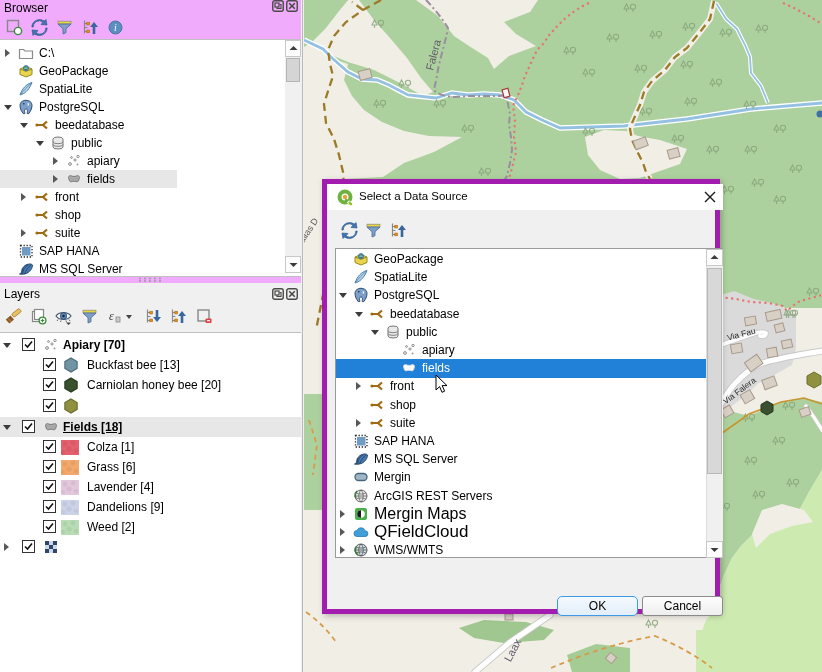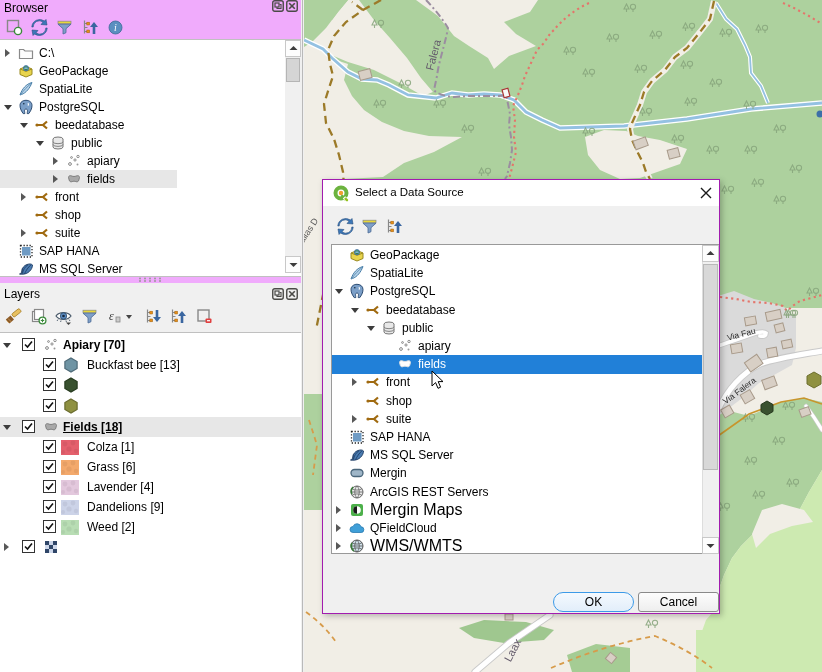--- a/index.html
+++ b/index.html
@@ -396,20 +396,21 @@
       </svg>
       <div class="abs" style="left:87px;top:69px;height:18px;line-height:18px;font-size:12px;color:#000;white-space:nowrap">Buckfast bee [13]</div>
       <div class="cb" style="left:43px;top:91px">
         <svg width="11" height="11">
           <path d="M2,5.5 L4.5,8 L9,2.5" stroke="#111" stroke-width="1.6" fill="none"></path>
         </svg>
       </div>
       <svg class="abs" style="left:63px;top:90px" width="16" height="16">
         <polygon points="8,1 14.1,4.5 14.1,11.5 8,15 1.9,11.5 1.9,4.5" fill="#39512f" stroke="#263a1e" stroke-width="1.2"></polygon>
       </svg>
+      <div class="abs" style="left:87px;top:89px;height:18px;line-height:18px;font-size:12px;color:#000;white-space:nowrap">Carniolan honey bee [20]</div>
       <div class="cb" style="left:43px;top:112px">
         <svg width="11" height="11">
           <path d="M2,5.5 L4.5,8 L9,2.5" stroke="#111" stroke-width="1.6" fill="none"></path>
         </svg>
       </div>
       <svg class="abs" style="left:63px;top:111px" width="16" height="16">
         <polygon points="8,1 14.1,4.5 14.1,11.5 8,15 1.9,11.5 1.9,4.5" fill="#8f9141" stroke="#6a6c2e" stroke-width="1.2"></polygon>
       </svg>
       <div class="abs" style="left:0;top:130px;width:302px;height:20px;background:#e7e7e7"></div>
       <div class="arr-d" style="left:3px;top:138px"></div>
@@ -499,21 +500,21 @@
           <rect x="10" y="2" width="4" height="4" fill="#2f4668"></rect>
           <rect x="6" y="6" width="4" height="4" fill="#2f4668"></rect>
           <rect x="2" y="10" width="4" height="4" fill="#2f4668"></rect>
           <rect x="10" y="10" width="4" height="4" fill="#2f4668"></rect>
         </svg></div>
 </div>
 
 <div class="abs" style="left:301px;top:0;width:3px;height:672px;background:#f0f0f0"></div>
 <div class="abs" style="left:302px;top:0;width:1px;height:672px;background:#b9b9b9"></div>
 
-<div class="abs" id="dialog" style="left:322px;top:179px;width:398px;height:435px;background:#f0f0f0;border:1px solid #a21caf;box-shadow:2px 2px 6px rgba(0,0,0,0.25)">
+<div class="abs" id="dialog" style="left:322px;top:179px;width:398px;height:435px;background:#f0f0f0;border:5px solid #a21caf;box-shadow:2px 2px 6px rgba(0,0,0,0.25)">
   <div class="abs" style="left:0;top:0;width:396px;height:26px;background:#fff"></div>
   <svg class="abs" style="left:9px;top:4px" width="18" height="18" viewBox="0 0 18 18">
         <path d="M9,1.5 A7.5,7.5 0 1 0 9,16.5 A7.5,7.5 0 1 0 9,1.5 M9,5.5 A3.5,3.5 0 1 1 9,12.5 A3.5,3.5 0 1 1 9,5.5" fill="#6cb33f" fill-rule="evenodd"></path>
         <circle cx="9" cy="9" r="2.2" fill="#f0a02f"></circle>
         <rect x="10.2" y="10.2" width="6.5" height="3" rx="1.5" transform="rotate(45 10.2 10.2)" fill="#6cb33f"></rect>
         <rect x="13.2" y="12.2" width="4" height="3.4" transform="rotate(45 13.2 12.2)" fill="#fff"></rect>
         <rect x="13.6" y="13.1" width="4.4" height="2.4" rx="1.2" transform="rotate(45 13.6 13.1)" fill="#95c11f"></rect>
       </svg>
 <div class="abs" style="left:32px;top:6px;font-size:11.5px;color:#000">Select a Data Source</div>
   <svg class="abs" style="left:376px;top:6px" width="14" height="14">
@@ -625,37 +626,37 @@
       <div class="abs" style="left:26px;top:322px;width:16px;height:16px"><svg width="16" height="16" viewBox="0 0 16 16" xmlns="http://www.w3.org/2000/svg">
           <rect x="2" y="2" width="12" height="12" rx="2" fill="#4cb04a"></rect>
           <circle cx="8" cy="8" r="3.8" fill="#fff"></circle>
           <path d="M8,4.2 A3.8,3.8 0 0 0 8,11.8 Z" fill="#1a1a1a"></path>
         </svg></div>
       <div class="abs" style="left:47px;top:321px;height:18px;line-height:18px;font-size:16px;color:#000;white-space:nowrap">Mergin Maps</div>
       <div class="arr-r" style="left:13px;top:344px"></div>
       <div class="abs" style="left:26px;top:340px;width:16px;height:16px"><svg width="16" height="16" viewBox="0 0 16 16" xmlns="http://www.w3.org/2000/svg">
           <path d="M4,12.5 A3,3 0 0 1 4,6.5 A4.2,4.2 0 0 1 12,6.8 A2.8,2.8 0 0 1 12,12.5 Z" fill="#3f9fd8" stroke="#2a7ab0" stroke-width="0.8"></path>
         </svg></div>
-      <div class="abs" style="left:47px;top:339px;height:18px;line-height:18px;font-size:12px;color:#000;white-space:nowrap">QFieldCloud</div>
+      <div class="abs" style="left:47px;top:339px;height:18px;line-height:18px;font-size:17px;color:#000;white-space:nowrap">QFieldCloud</div>
       <div class="arr-r" style="left:13px;top:362px"></div>
       <div class="abs" style="left:26px;top:358px;width:16px;height:16px"><svg width="16" height="16" viewBox="0 0 16 16" xmlns="http://www.w3.org/2000/svg">
           <circle cx="8" cy="8" r="6" fill="#cfe0ea" stroke="#555" stroke-width="1"></circle>
           <path d="M2,8 H14 M8,2 C5,5 5,11 8,14 C11,11 11,5 8,2 M3,4.8 C6,6.5 10,6.5 13,4.8 M3,11.2 C6,9.5 10,9.5 13,11.2" stroke="#555" stroke-width="0.8" fill="none"></path>
           <path d="M3,5 A6,6 0 0 0 5,13" stroke="#3a7a3a" stroke-width="1.8" fill="none"></path>
         </svg></div>
-      <div class="abs" style="left:47px;top:357px;height:18px;line-height:18px;font-size:16px;color:#000;white-space:nowrap">WMS/WMTS</div>
+      <div class="abs" style="left:47px;top:357px;height:18px;line-height:18px;font-size:12px;color:#000;white-space:nowrap">WMS/WMTS</div>
   <div class="abs" style="left:379px;top:65px;width:17px;height:309px;background:#f0f0f0;border-left:1px solid #ddd"></div>
       <div class="abs" style="left:379px;top:65px;width:17px;height:17px;background:#fdfdfd;border:1px solid #c8c8c8"><svg width="15" height="15">
           <path d="M3.5,9 L7.5,5 L11.5,9 Z" fill="#3c3c3c"></path>
         </svg></div>
       <div class="abs" style="left:380px;top:84px;width:15px;height:206px;background:#d8d8d8;border:1px solid #b8b8b8"></div>
       <div class="abs" style="left:379px;top:357px;width:17px;height:17px;background:#fdfdfd;border:1px solid #c8c8c8"><svg width="15" height="15">
           <path d="M3.5,6 L7.5,10 L11.5,6 Z" fill="#3c3c3c"></path>
         </svg></div>
-  <div class="abs" style="left:230px;top:412px;width:81px;height:20px;background:linear-gradient(#f4f9fe,#e2eefa);border:1px solid #3c9ae8;border-radius:10px;font-size:12px;text-align:center;line-height:18px">OK</div>
+  <div class="abs" style="left:230px;top:412px;width:81px;height:20px;background:linear-gradient(#f4f9fe,#e2eefa);border:1px solid #3c9ae8;border-radius:5px;font-size:12px;text-align:center;line-height:18px">OK</div>
   <div class="abs" style="left:315px;top:412px;width:81px;height:20px;background:linear-gradient(#fdfdfd,#eeeeee);border:1px solid #8a8a8a;border-radius:3px;font-size:12px;text-align:center;line-height:18px">Cancel</div>
 
   <svg class="abs" style="left:108px;top:190px" width="14" height="20">
         <path d="M1,1 L1,16 L4.6,12.6 L7,18.3 L9.6,17.2 L7.2,11.6 L12,11.6 Z" fill="#fff" stroke="#000" stroke-width="1"></path>
       </svg>
 </div>
 
 </div>
 
 </body></html>

